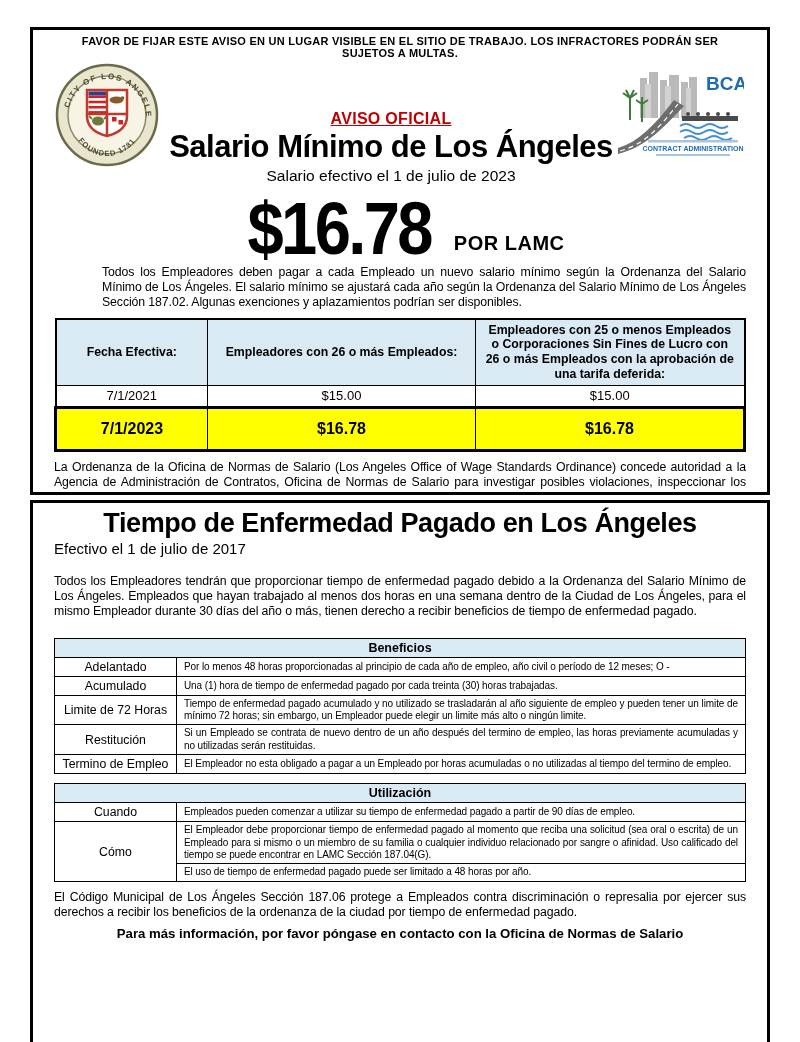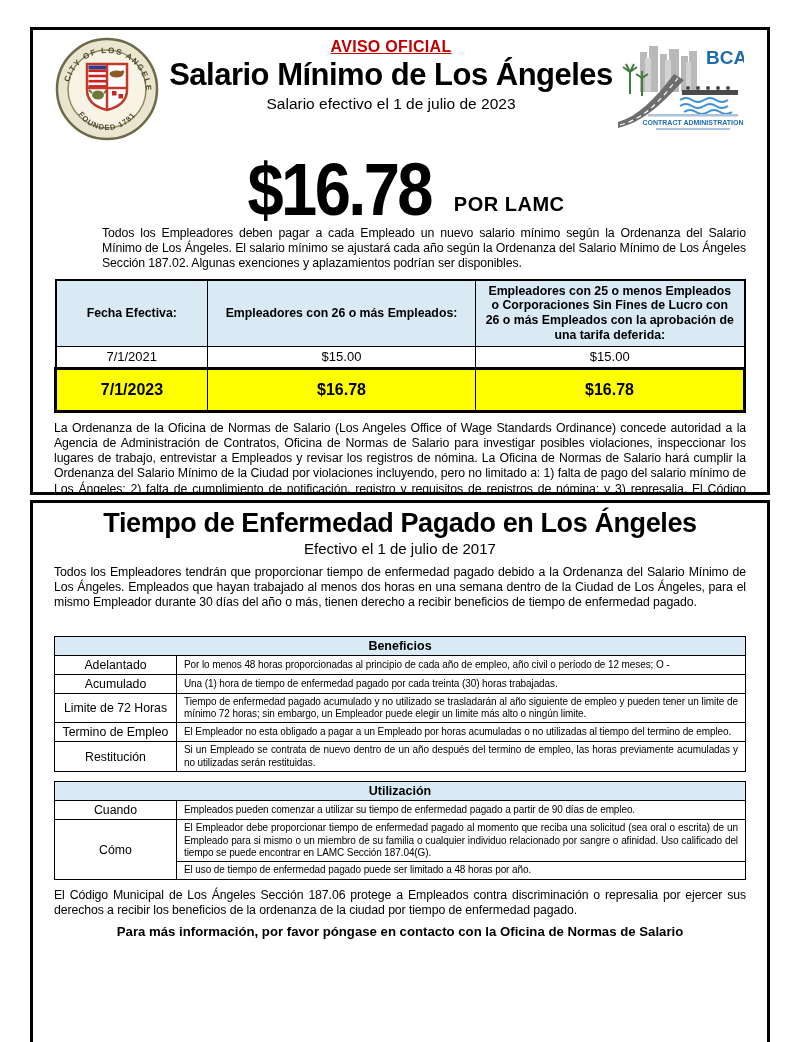--- a/index.html
+++ b/index.html
@@ -20,21 +20,21 @@
     text-align: center; font-size: 11px; font-weight: bold;
     letter-spacing: .25px; margin-top: 2px;
   }
 
   .hdr { display: flex; align-items: flex-start; margin-top: 3px; }
   .hdr-left { width: 110px; flex: 0 0 110px; }
   .hdr-center { flex: 1; text-align: center; padding-top: 2px; }
   .hdr-right { width: 128px; flex: 0 0 128px; padding-top: 6px; }
   .aviso {
     color: var(--red); font-size: 16px; font-weight: bold;
-    text-decoration: underline; letter-spacing: .3px;
+    text-decoration: underline; letter-spacing: .3px; margin-top: 46px;
   }
   .main-title { font-size: 31px; font-weight: bold; letter-spacing: -.5px; margin-top: 1px; }
   .sub-title { font-size: 15.5px; margin-top: 2px; }
 
   .wage-line { display: flex; justify-content: center; align-items: flex-end; margin: 2px 0 2px 0; height: 74px; }
   .wage-amount {
     font-size: 74px; font-weight: bold; line-height: .88;
     letter-spacing: -3px; display: inline-block; transform: scale(.88,1);
   }
   .wage-per { font-size: 20px; font-weight: bold; margin-left: 10px; padding-bottom: 6px; letter-spacing: .5px; }
@@ -52,39 +52,40 @@
   .wage-table col.c1 { width: 152px; } .wage-table col.c2 { width: 268px; }
   .wage-table td { font-size: 13px; padding: 2.5px 4px; }
   .wage-table tr.hl td {
     background: var(--yellow); font-size: 16px; font-weight: bold;
     border-top: 3px solid #000; border-bottom: 3px solid #000; padding: 11px 4px;
   }
   .wage-table tr.hl td:first-child { border-left: 3px solid #000; }
   .wage-table tr.hl td:last-child { border-right: 3px solid #000; }
 
   .sick-title { text-align: center; font-size: 27px; font-weight: bold; letter-spacing: -.4px; margin-top: 2px; }
-  .sick-sub { text-align: center; font-size: 15px; margin: 1px 0 8px 0; }
+  .sick-sub { text-align: left; font-size: 15px; margin: 1px 0 17px 0; }
 
   .info-table { border: 1.5px solid #000; }
   .info-table th, .info-table td { border: 1.5px solid #000; }
   .info-table th { background: var(--blue); font-size: 12.5px; font-weight: bold; padding: 2px; }
   .info-table col.lab { width: 122px; }
   .info-table td.label { text-align: center; vertical-align: middle; font-size: 12.3px; padding: 2px 0; }
   .info-table td.desc { font-size: 10px; line-height: 1.24; text-align: justify; padding: 2px 7px; letter-spacing: -.1px; }
   .gap { height: 9px; }
 
   .contact { text-align: center; font-weight: bold; font-size: 13.2px; line-height: 1.35; margin-top: 5px; }
 </style>
 </head>
 <body>
 
 <div class="page">
 
   <div class="box box1">
 
+    <div class="top-notice">FAVOR DE FIJAR ESTE AVISO EN UN LUGAR VISIBLE EN EL SITIO DE TRABAJO. LOS INFRACTORES PODRÁN SER SUJETOS A MULTAS.</div>
 
     <div class="hdr">
       <div class="hdr-left">
         <svg width="106" height="106" viewBox="0 0 106 106">
           <defs>
             <path id="arcTop" d="M 14,56 A 39,39 0 0 1 92,56"></path>
             <path id="arcBot" d="M 19,60 A 34,34 0 0 0 87,60"></path>
           </defs>
           <circle cx="53" cy="53" r="50" fill="#e9e5cf" stroke="#6b6b4a" stroke-width="2.5"></circle>
           <circle cx="53" cy="53" r="39" fill="#f7f4e6" stroke="#8a8a60" stroke-width="1.5"></circle>
@@ -205,21 +206,21 @@
     <div class="para mt8">La Ordenanza de la Oficina de Normas de Salario (Los Angeles Office of Wage Standards Ordinance) concede autoridad a la Agencia de Administración de Contratos, Oficina de Normas de Salario para investigar posibles violaciones, inspeccionar los lugares de trabajo, entrevistar a Empleados y revisar los registros de nómina. La Oficina de Normas de Salario hará cumplir la Ordenanza del Salario Mínimo de la Ciudad por violaciones incluyendo, pero no limitado a: 1) falta de pago del salario mínimo de Los Ángeles; 2) falta de cumplimiento de notificación, registro y requisitos de registros de nómina; y 3) represalia. El Código Municipal de Los Ángeles (LAMC) Sección 188.04 protege a Empleados de cualquier discriminación o represalia por ejercer sus derechos para recibir el salario mínimo de la Ciudad.</div>
   </div>
 
   <div class="box box2">
 
     <div class="sick-title">Tiempo de Enfermedad Pagado en Los Ángeles</div>
     <div class="sick-sub">Efectivo el 1 de julio de 2017</div>
 
     <div class="para">Todos los Empleadores tendrán que proporcionar tiempo de enfermedad pagado debido a la Ordenanza del Salario Mínimo de Los Ángeles. Empleados que hayan trabajado al menos dos horas en una semana dentro de la Ciudad de Los Ángeles, para el mismo Empleador durante 30 días del año o más, tienen derecho a recibir beneficios de tiempo de enfermedad pagado.</div>
 
-    <table class="info-table" style="margin-top:25px">
+    <table class="info-table" style="margin-top:18px">
       <colgroup>
           <col class="lab">
           <col>
         </colgroup>
       <thead>
         <tr>
             <th colspan="2">Beneficios</th>
           </tr>
       </thead>
       <tbody>
@@ -229,26 +230,26 @@
         </tr>
         <tr>
           <td class="label">Acumulado</td>
           <td class="desc">Una (1) hora de tiempo de enfermedad pagado por cada treinta (30) horas trabajadas.</td>
         </tr>
         <tr>
           <td class="label">Limite de 72 Horas</td>
           <td class="desc">Tiempo de enfermedad pagado acumulado y no utilizado se trasladarán al año siguiente de empleo y pueden tener un limite de mínimo 72 horas; sin embargo, un Empleador puede elegir un limite más alto o ningún limite.</td>
         </tr>
         <tr>
+          <td class="label">Restitución</td>
+          <td class="desc">Si un Empleado se contrata de nuevo dentro de un año después del termino de empleo, las horas previamente acumuladas y no utilizadas serán restituidas.</td>
+        </tr>
+        <tr>
           <td class="label">Termino de Empleo</td>
           <td class="desc">El Empleador no esta obligado a pagar a un Empleado por horas acumuladas o no utilizadas al tiempo del termino de empleo.</td>
-        </tr>
-        <tr>
-          <td class="label">Restitución</td>
-          <td class="desc">Si un Empleado se contrata de nuevo dentro de un año después del termino de empleo, las horas previamente acumuladas y no utilizadas serán restituidas.</td>
         </tr>
       </tbody>
     </table>
 
     <div class="gap"></div>
 
     <table class="info-table">
       <colgroup>
           <col class="lab">
           <col>

